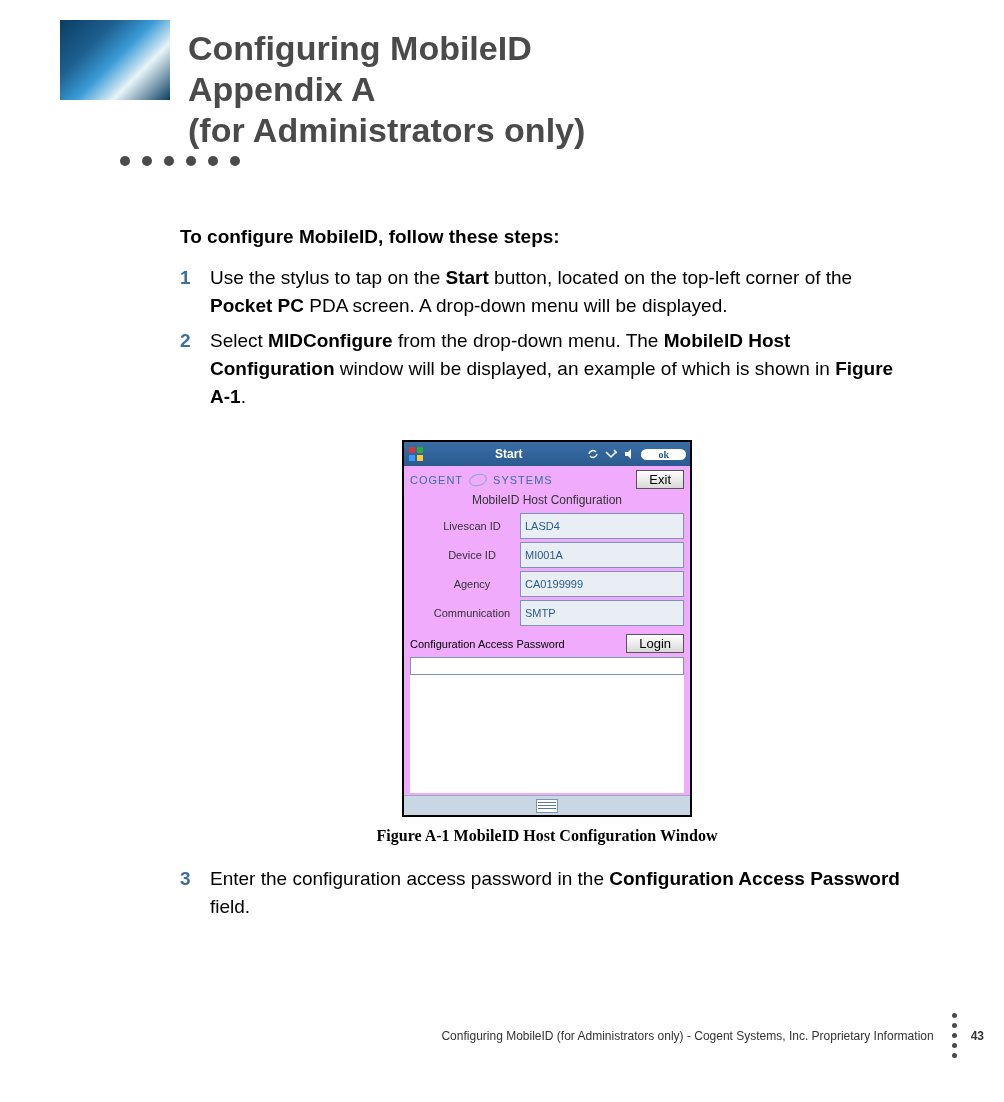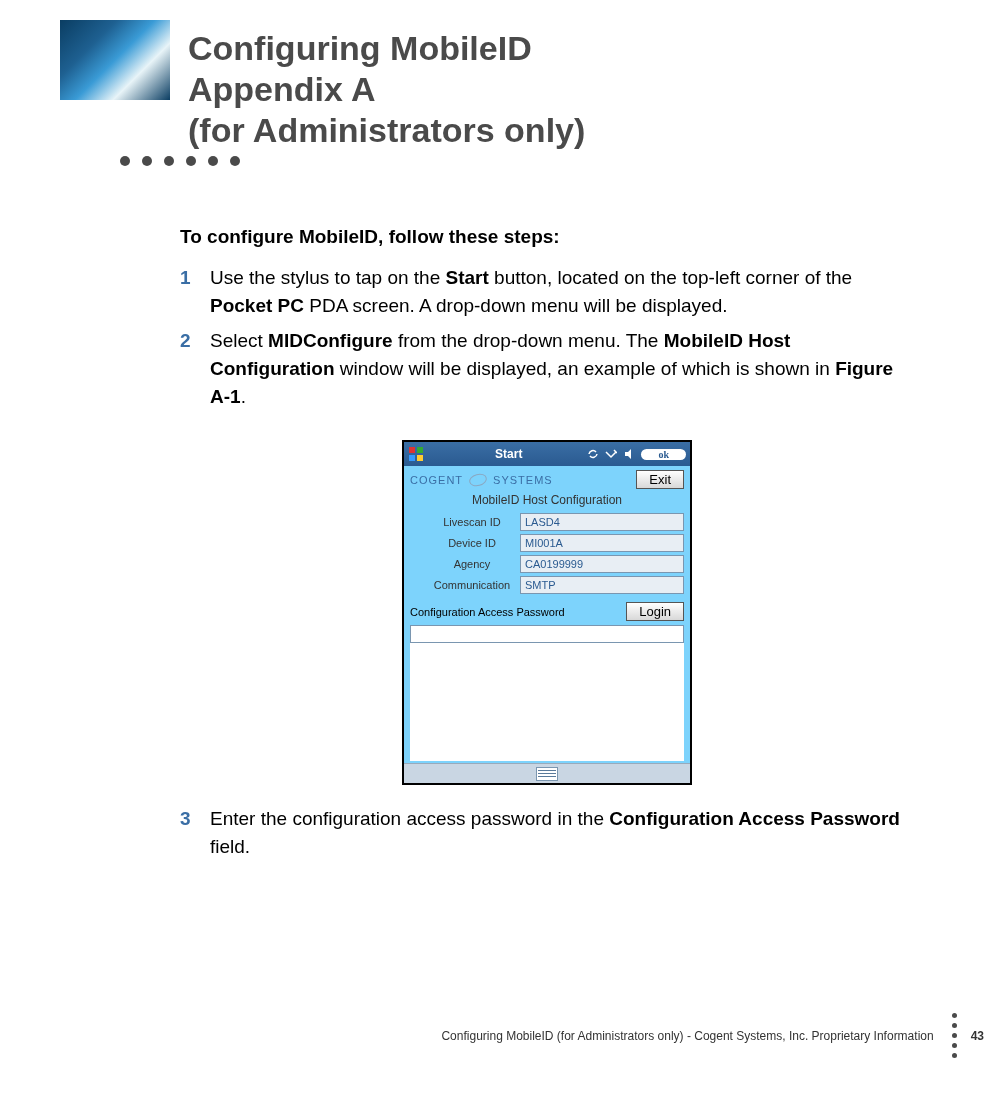--- a/index.html
+++ b/index.html
@@ -118,21 +118,21 @@
     background: #fff;
     color: #2a5a90;
     border-radius: 8px;
     padding: 0 17px;
     font-size: 10px;
     font-weight: bold;
     font-family: Liberation Serif, serif;
   }
   .ppc-body {
     padding: 4px 6px 2px 6px;
-    background: #7dd3fc;
+    background: #f0abfc;
   }
   .ppc-logo-row {
     display: flex;
     align-items: center;
     justify-content: space-between;
     margin-bottom: 4px;
   }
   .cogent-logo {
     color: #3a6ea5;
     font-size: 11px;
@@ -169,21 +169,21 @@
     font-size: 11px;
     color: #333;
   }
   .ppc-input {
     flex: 1;
     border: 1px solid #7a96b0;
     background: #e8eef4;
     color: #2a5a90;
     font-size: 11px;
     padding: 1px 4px;
-    height: 18px;
+    height: 26px;
   }
   .ppc-cap-row {
     display: flex;
     align-items: center;
     justify-content: space-between;
     margin-top: 8px;
     font-size: 11px;
   }
   .ppc-password-input {
     width: 100%;
@@ -346,20 +346,21 @@
           <div class="ppc-spacer"></div>
         </div>
         <div class="ppc-bottombar">
           <div class="ppc-kbd">
             <div></div>
               <div></div>
               <div></div>
           </div>
         </div>
       </div>
+      <div class="figure-caption">Figure A-1 MobileID Host Configuration Window</div>
     </div>
 
     <div class="step">
       <div class="step-num">3</div>
       <div class="step-text">
         <span>Enter the configuration access password in the </span><b>Configuration Access Password</b><span> field.</span>
       </div>
     </div>
 
   </div>

